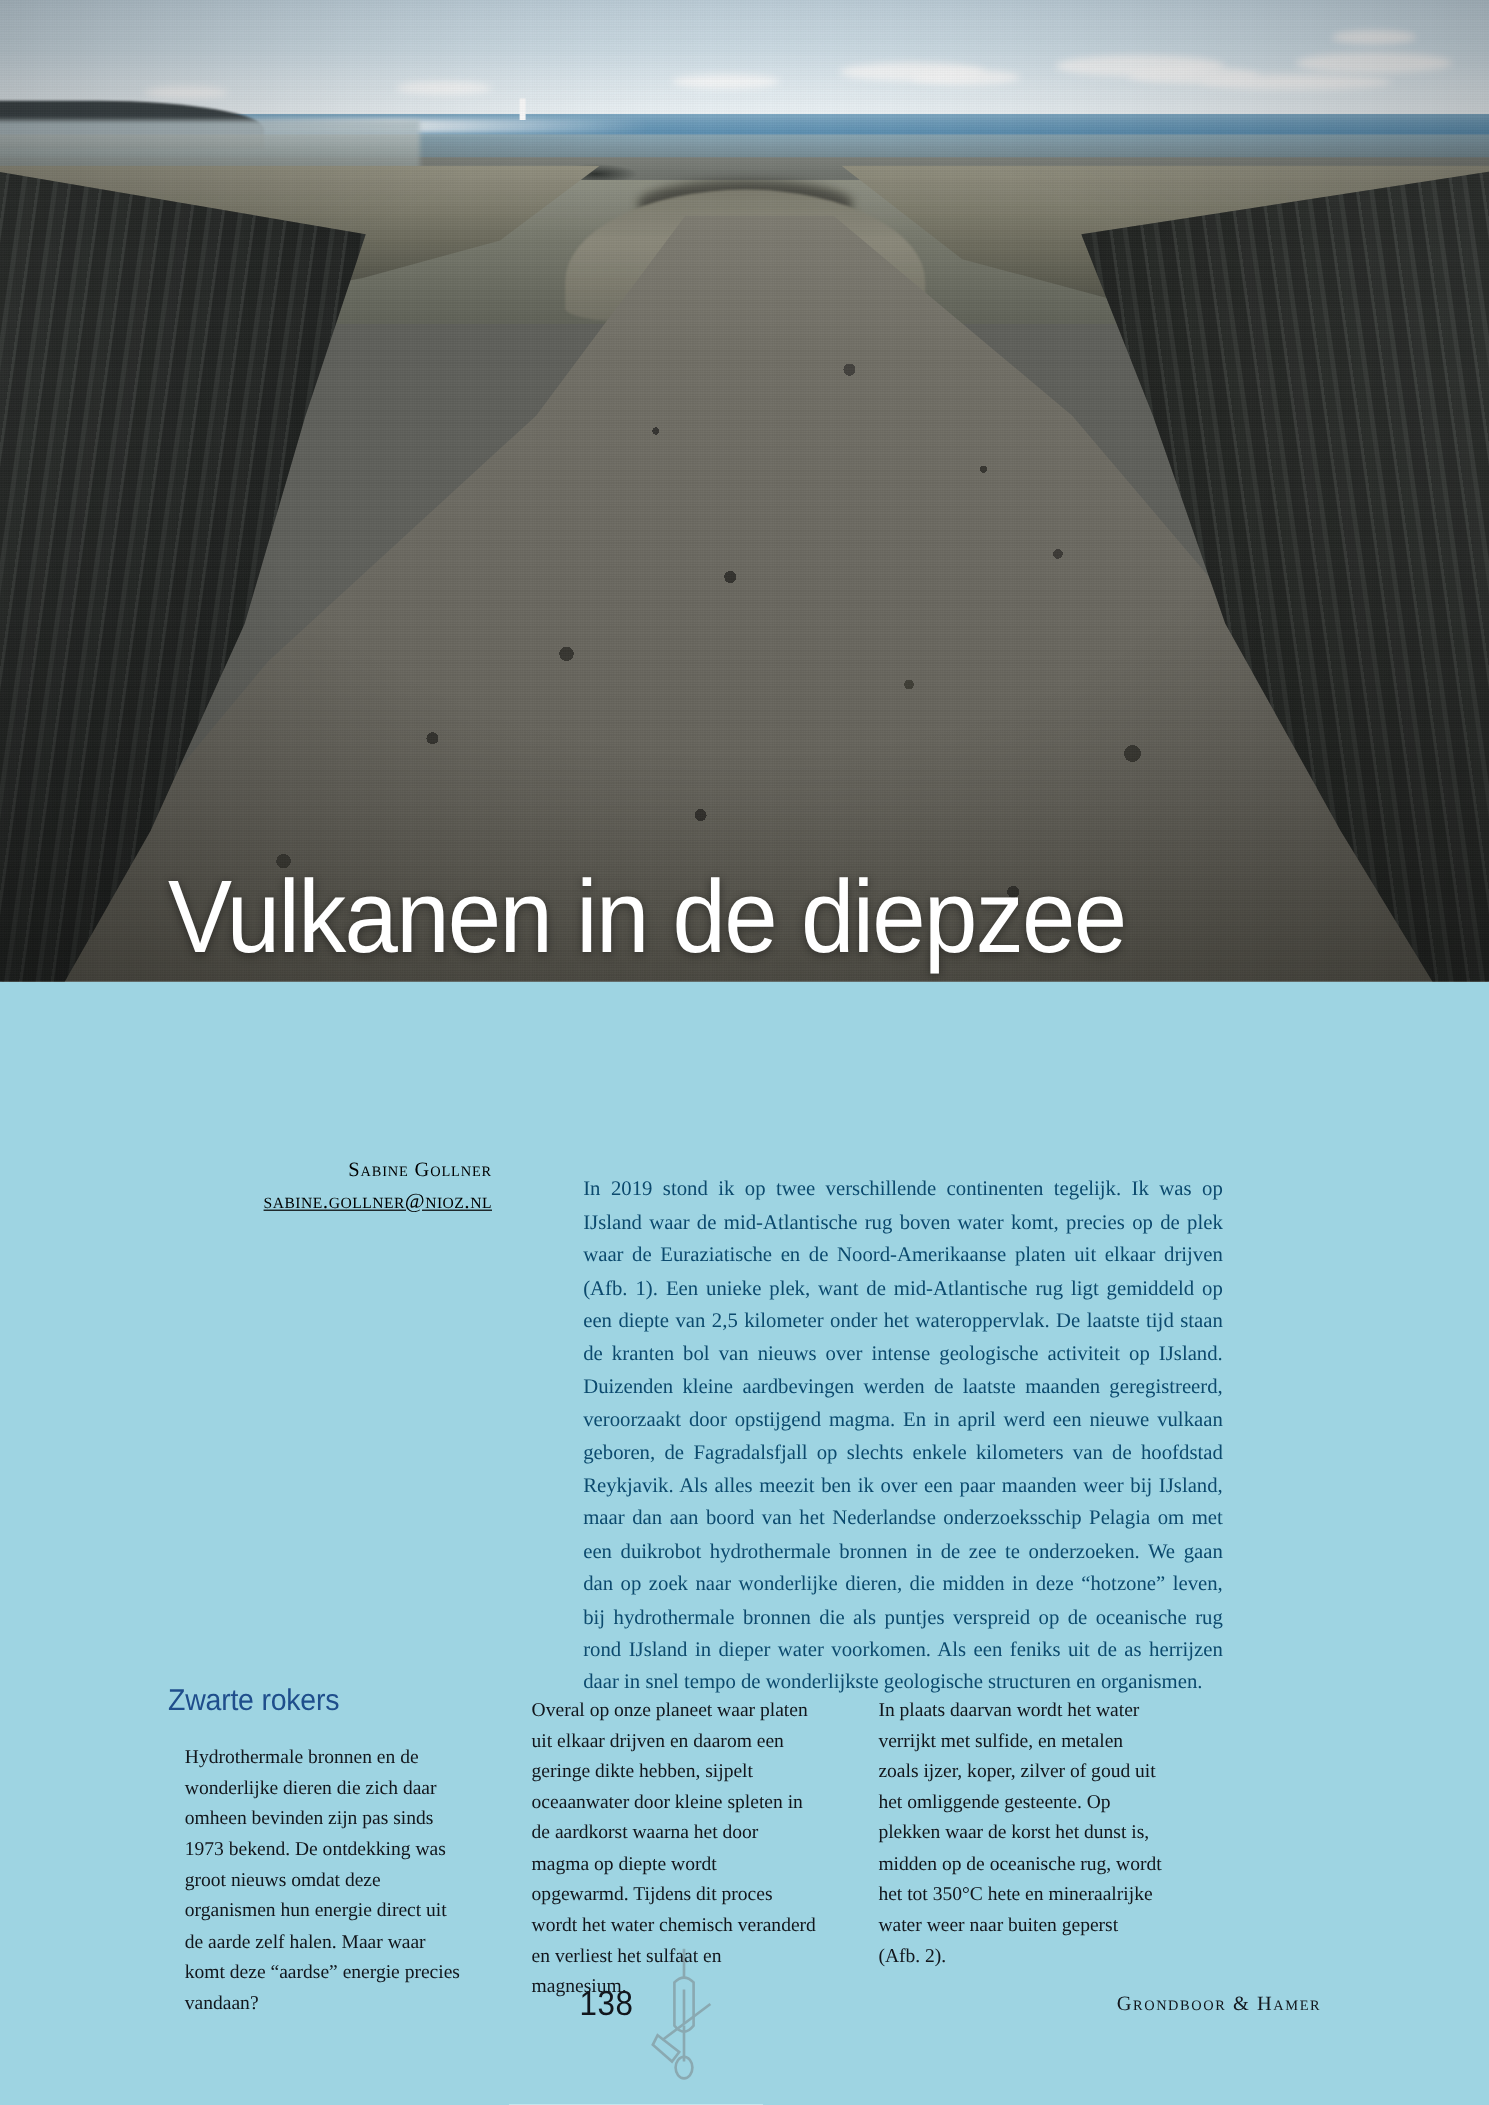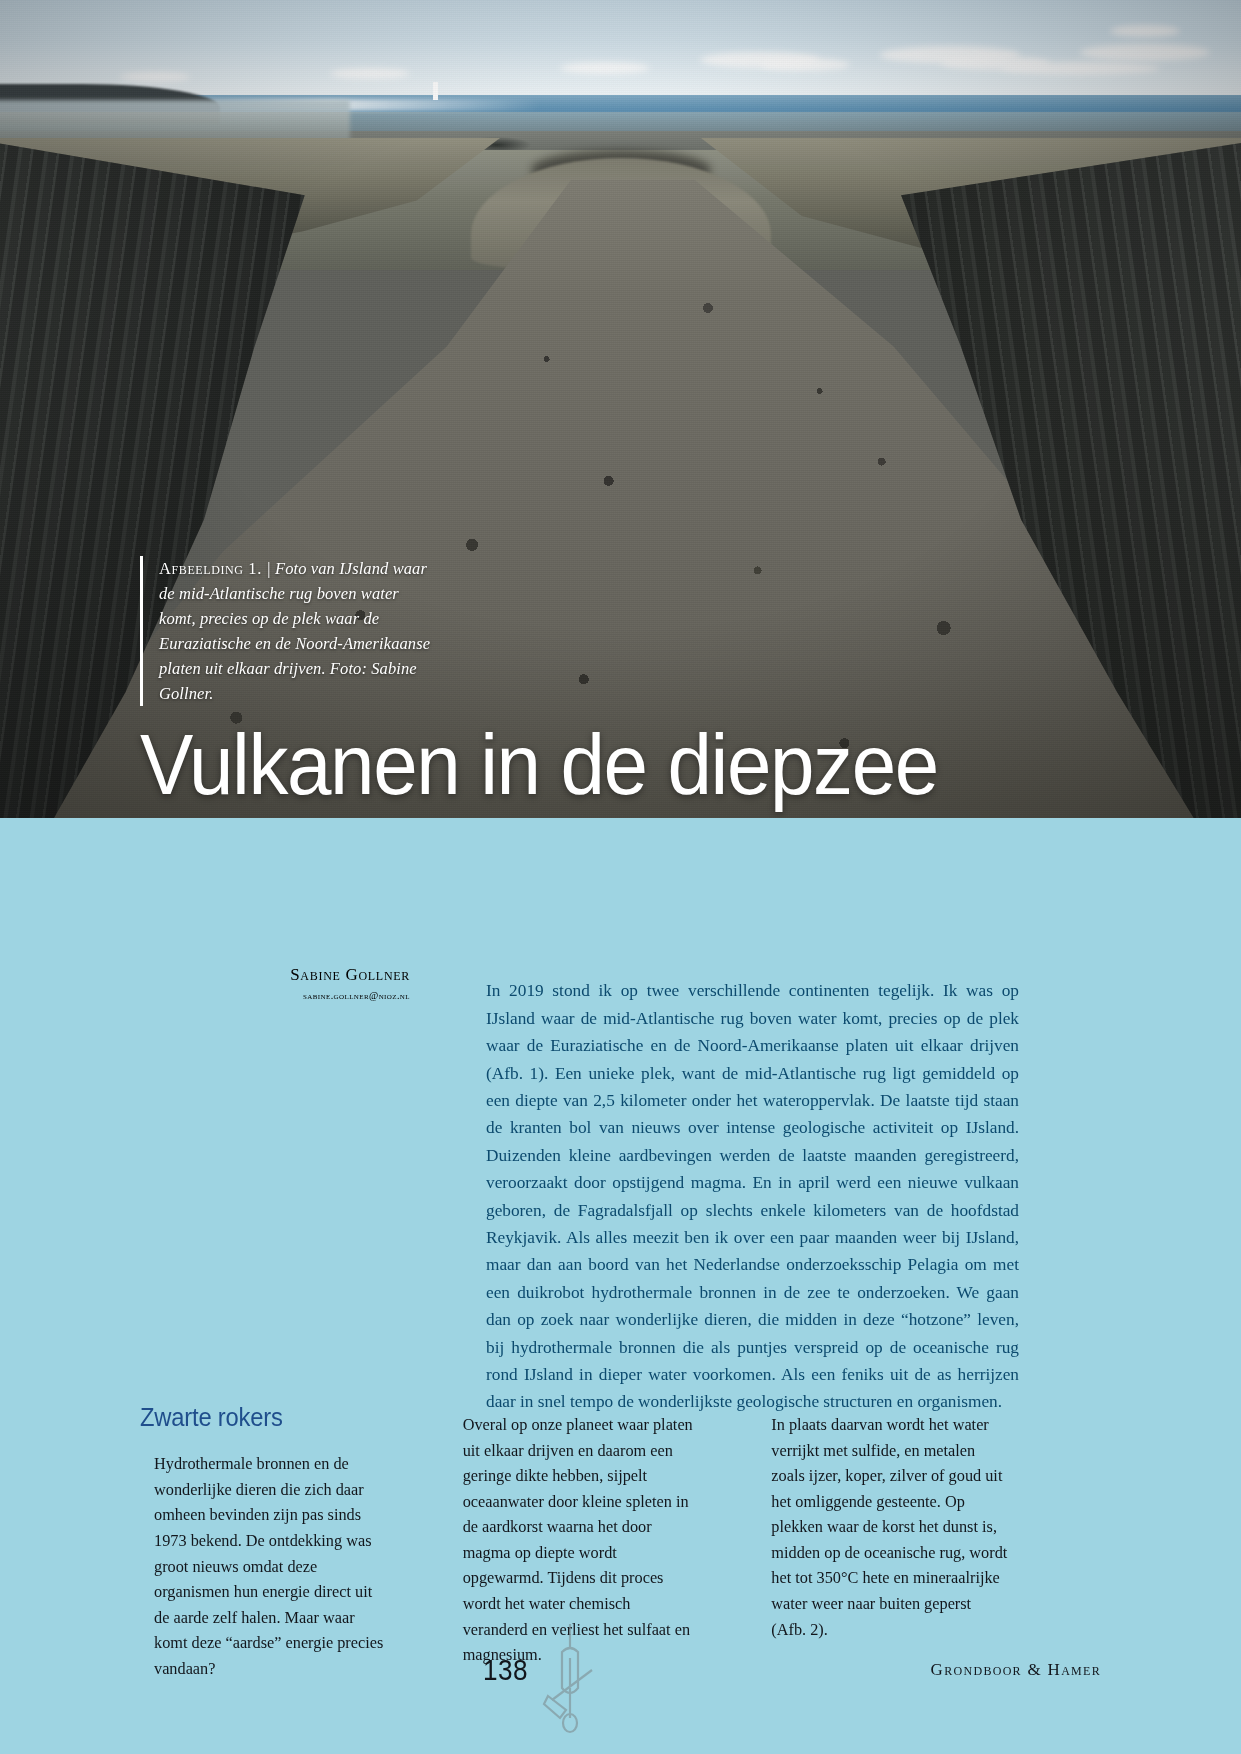--- a/index.html
+++ b/index.html
@@ -283,21 +283,21 @@
     top: 962px;
     width: 282px;
     text-align: right;
     color: #000000;
     font-family: "Liberation Serif", serif;
     font-variant: small-caps;
     font-size: 17px;
     line-height: 1.55;
     letter-spacing: .7px;
   }
-  .byline .email { font-size: 10px; letter-spacing: .4px; display:block; }
+  .byline .email { font-size: 18px; letter-spacing: .4px; display:block;text-decoration:underline; }
 
   
   .intro {
     position: absolute;
     left: 486px;
     top: 960px;
     width: 533px;
     color: #0c4a6e;
     font-family: "Liberation Serif", serif;
     font-size: 17.3px;
@@ -307,21 +307,21 @@
     hyphens: manual;
   }
 
   
   .cols {
     position: absolute;
     left: 140px;
     top: 1398px;
     width: 882px;
     display: flex;
-    gap: 44px;
+    gap: 24px;
   }
   .col {
     width: 265px;
     color: #12161c;
     font-family: "Liberation Serif", serif;
     font-size: 16.3px;
     line-height: 1.57;
     text-align: left;
   }
   .section-head {
@@ -408,25 +408,20 @@
       <div class="columnar"></div>
     </div>
     <div class="cliff-right-top"></div>
     <div class="cliff-right">
       <div class="columnar r"></div>
     </div>
 
     <div class="photo-grain"></div>
     <div class="vignette"></div>
 
-    <div class="caption">
-      <span class="cap-label">Afbeelding 1.</span>
-      <span>|</span>
-      <span>Foto van IJsland waar de mid-Atlantische rug boven water komt, precies op de plek waar de Euraziatische en de Noord-Amerikaanse platen uit elkaar drijven. Foto: Sabine Gollner.</span>
-    </div>
 
     <h1 class="title">Vulkanen in de diepzee</h1>
   </div>
 
   <div class="byline">
     <span>Sabine Gollner</span>
     <span class="email">sabine.gollner@nioz.nl</span>
   </div>
 
   <p class="intro">In 2019 stond ik op twee verschillende continenten tegelijk. Ik was op IJsland waar de mid-Atlantische rug boven water komt, precies op de plek waar de Euraziatische en de Noord-Amerikaanse platen uit elkaar drijven (Afb. 1). Een unieke plek, want de mid-Atlantische rug ligt gemiddeld op een diepte van 2,5 kilometer onder het wateroppervlak. De laatste tijd staan de kranten bol van nieuws over intense geologische activiteit op IJsland. Duizenden kleine aardbevingen werden de laatste maanden geregistreerd, veroorzaakt door opstijgend magma. En in april werd een nieuwe vulkaan geboren, de Fagradalsfjall op slechts enkele kilometers van de hoofdstad Reykjavik. Als alles meezit ben ik over een paar maanden weer bij IJsland, maar dan aan boord van het Nederlandse onderzoeksschip Pelagia om met een duikrobot hydrothermale bronnen in de zee te onderzoeken. We gaan dan op zoek naar wonderlijke dieren, die midden in deze “hotzone” leven, bij hydrothermale bronnen die als puntjes verspreid op de oceanische rug rond IJsland in dieper water voorkomen. Als een feniks uit de as herrijzen daar in snel tempo de wonderlijkste geologische structuren en organismen.</p>

